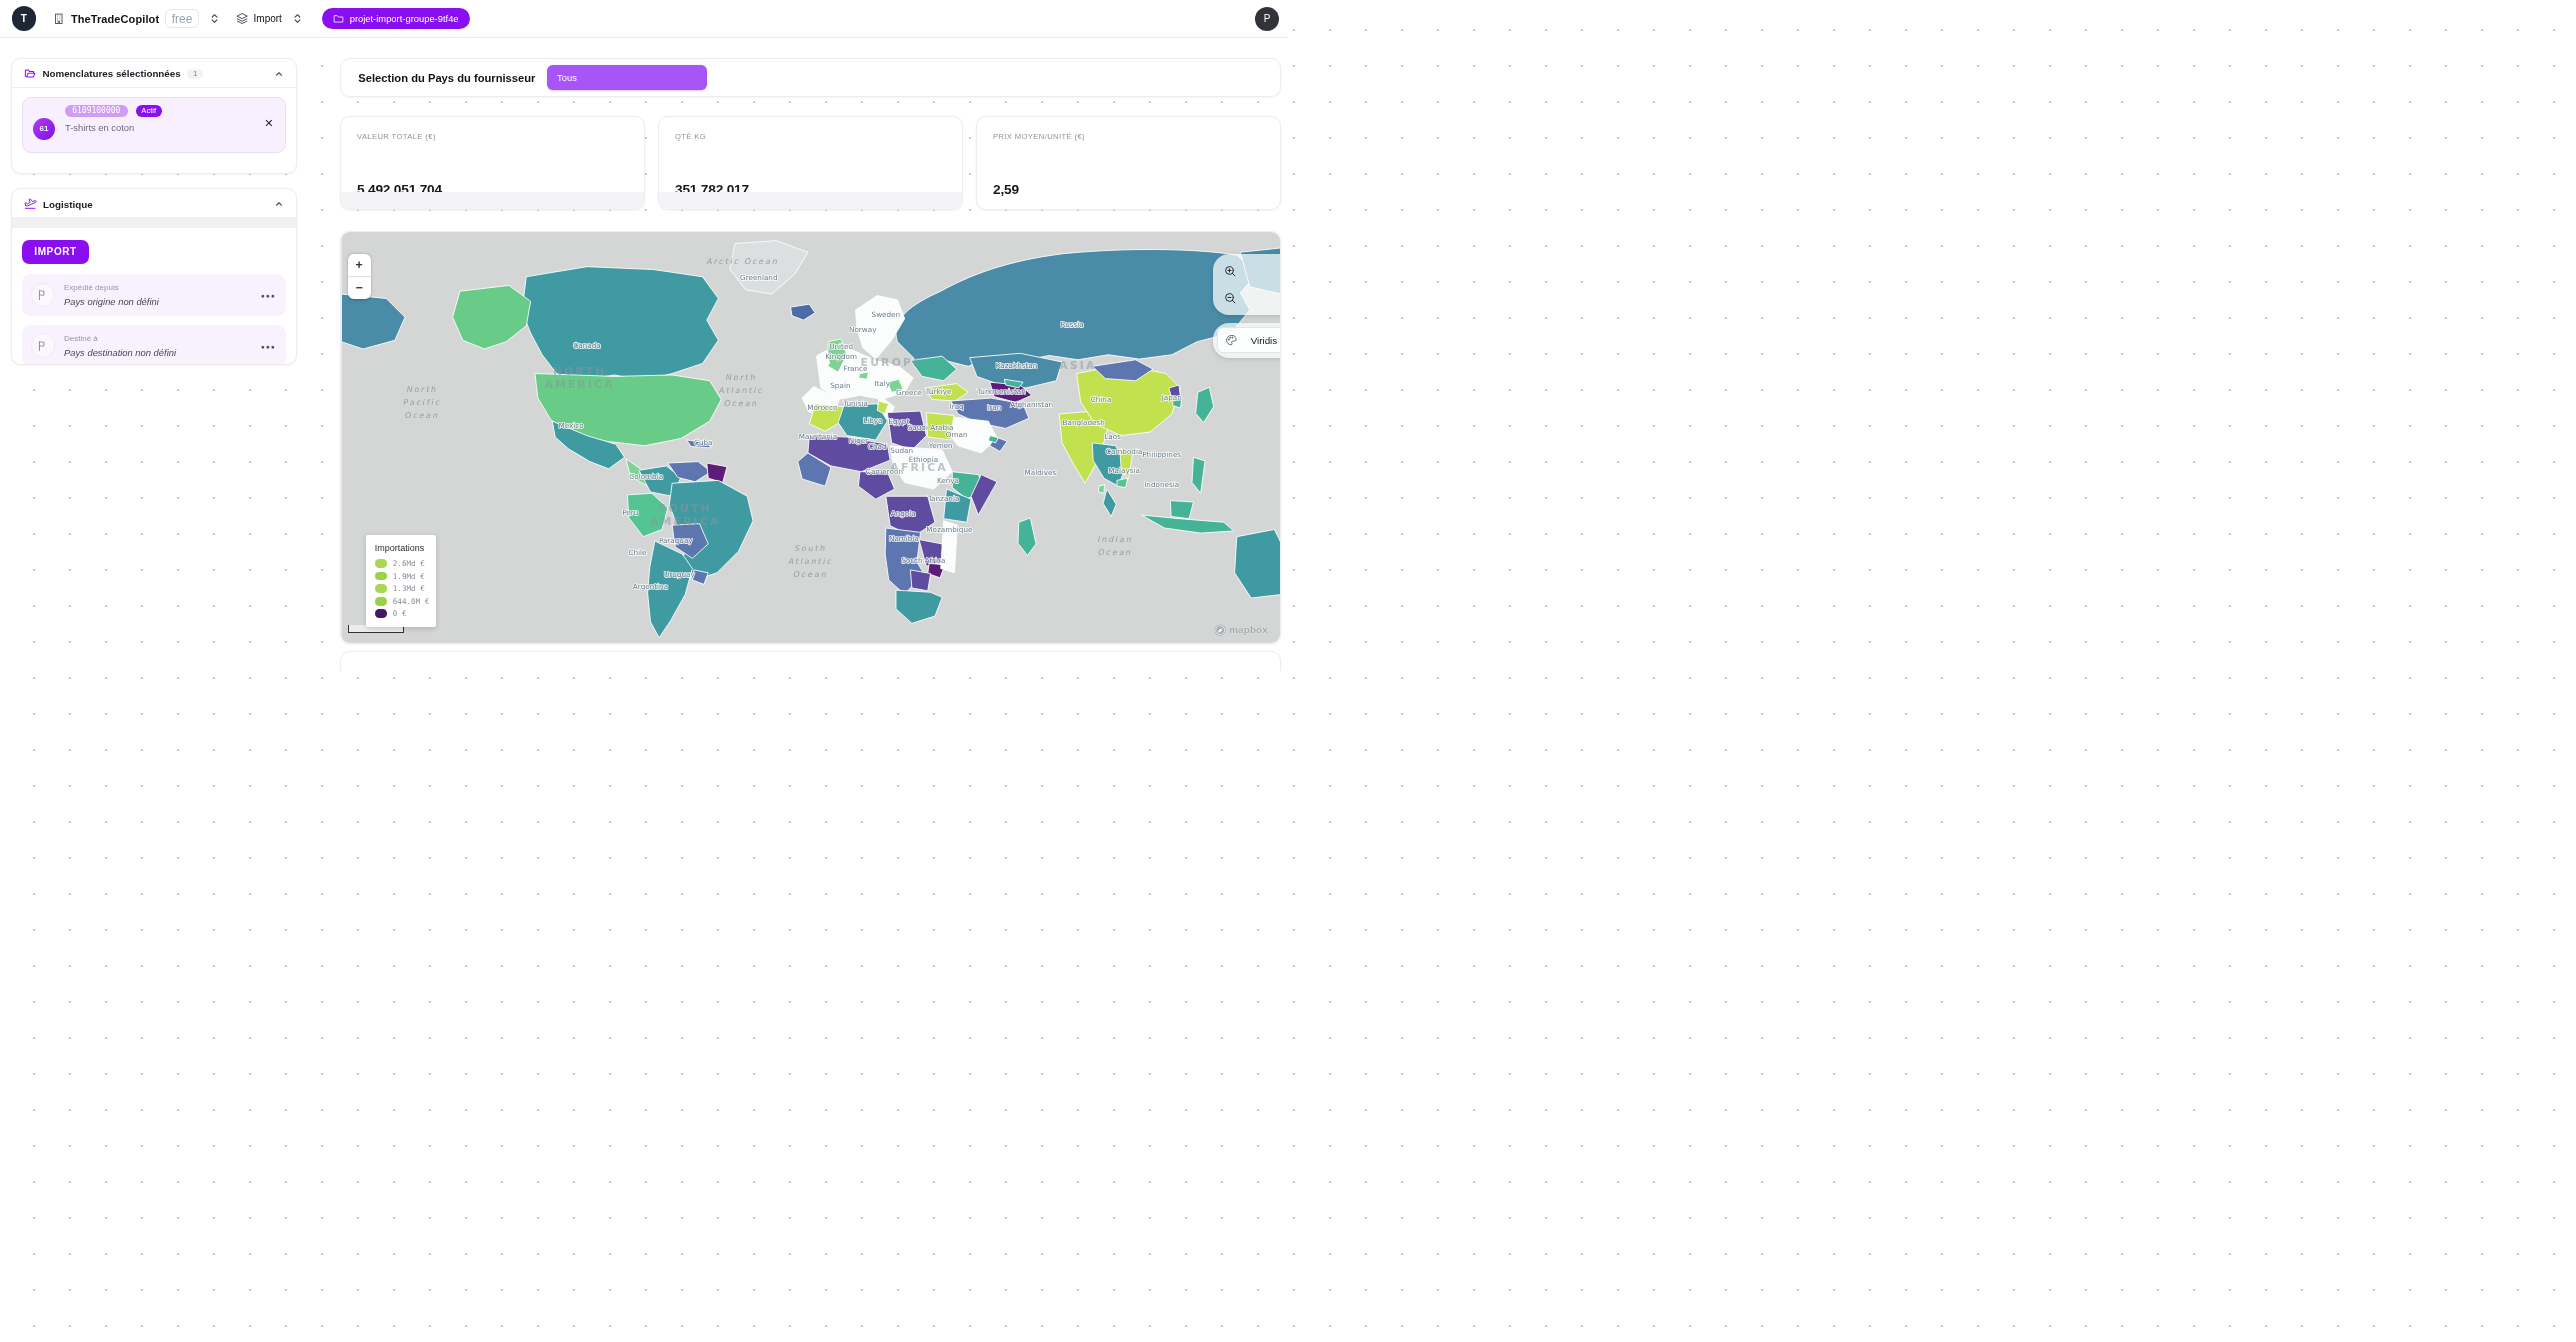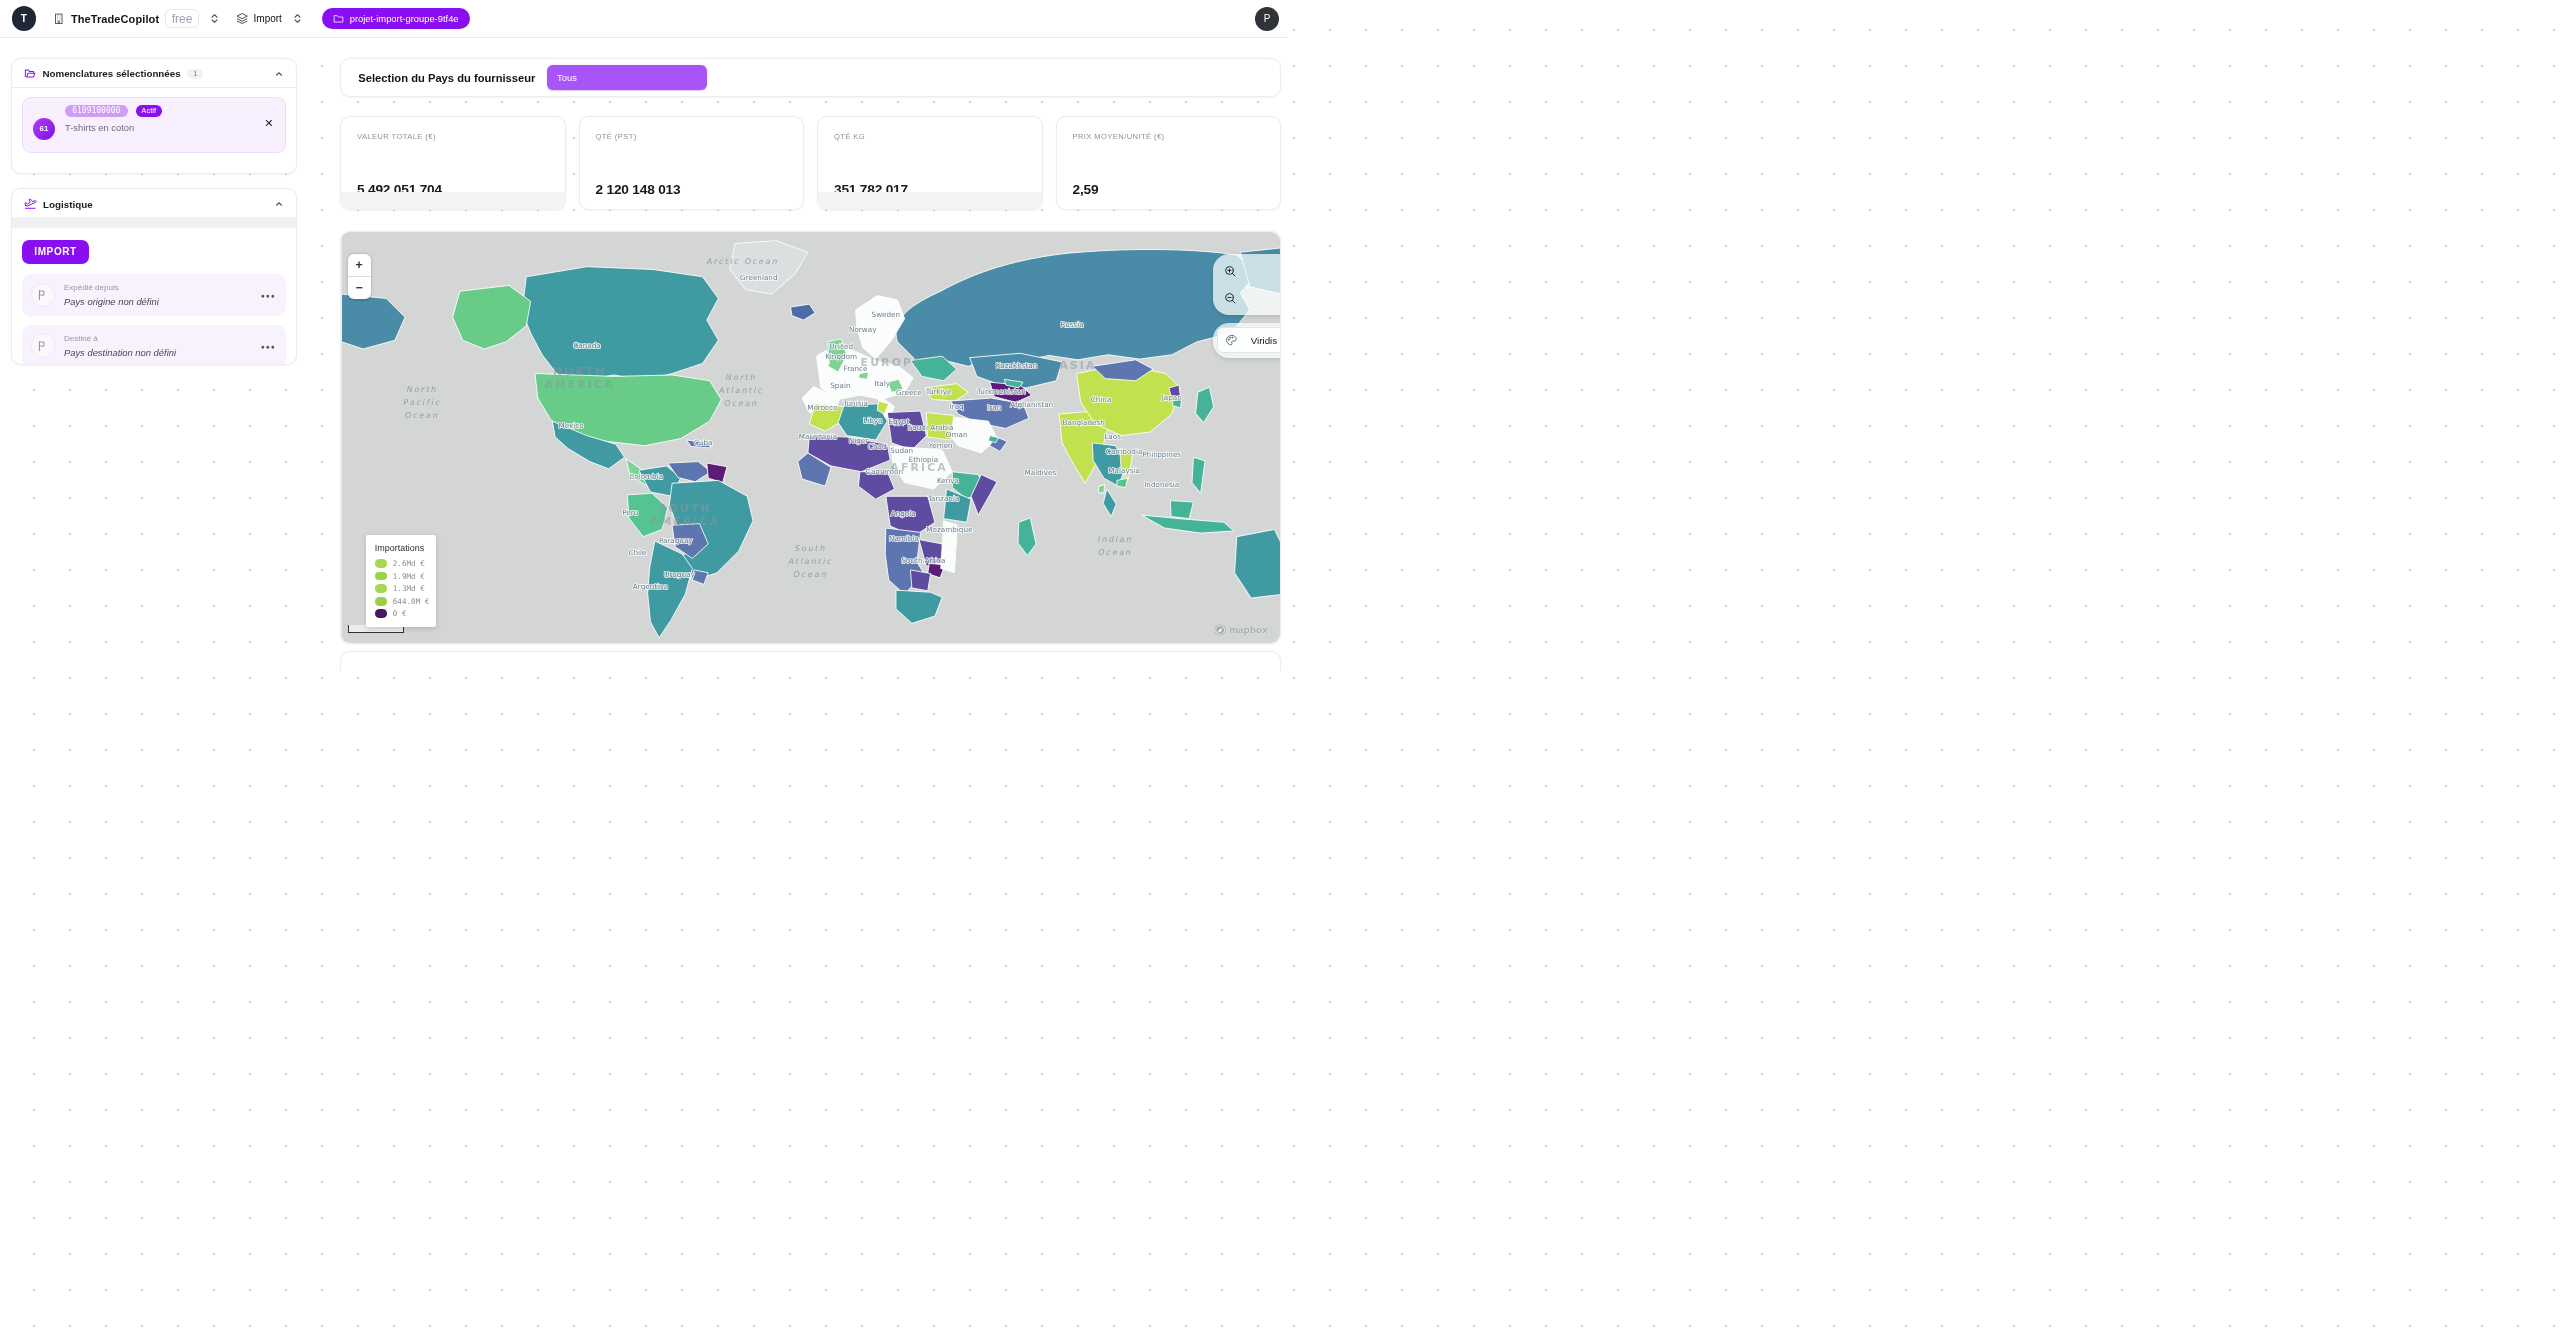--- a/index.html
+++ b/index.html
@@ -221,25 +221,20 @@
 <section class="card filter-card">
   <span class="filter-label">Selection du Pays du fournisseur</span>
   <button class="tous-btn">Tous</button>
 </section>
 
 <div class="kpi-row">
     <div class="kpi-card">
     <div class="kpi-label">VALEUR TOTALE (€)</div>
     <div class="kpi-value">5 492 051 704</div>
     <div class="kpi-footer"></div>
-  </div>
-    <div class="kpi-card">
-    <div class="kpi-label">QTÉ (PST)</div>
-    <div class="kpi-value">2 120 148 013</div>
-
   </div>
     <div class="kpi-card">
     <div class="kpi-label">QTÉ KG</div>
     <div class="kpi-value">351 782 017</div>
     <div class="kpi-footer"></div>
   </div>
     <div class="kpi-card">
     <div class="kpi-label">PRIX MOYEN/UNITÉ (€)</div>
     <div class="kpi-value">2,59</div>
 

